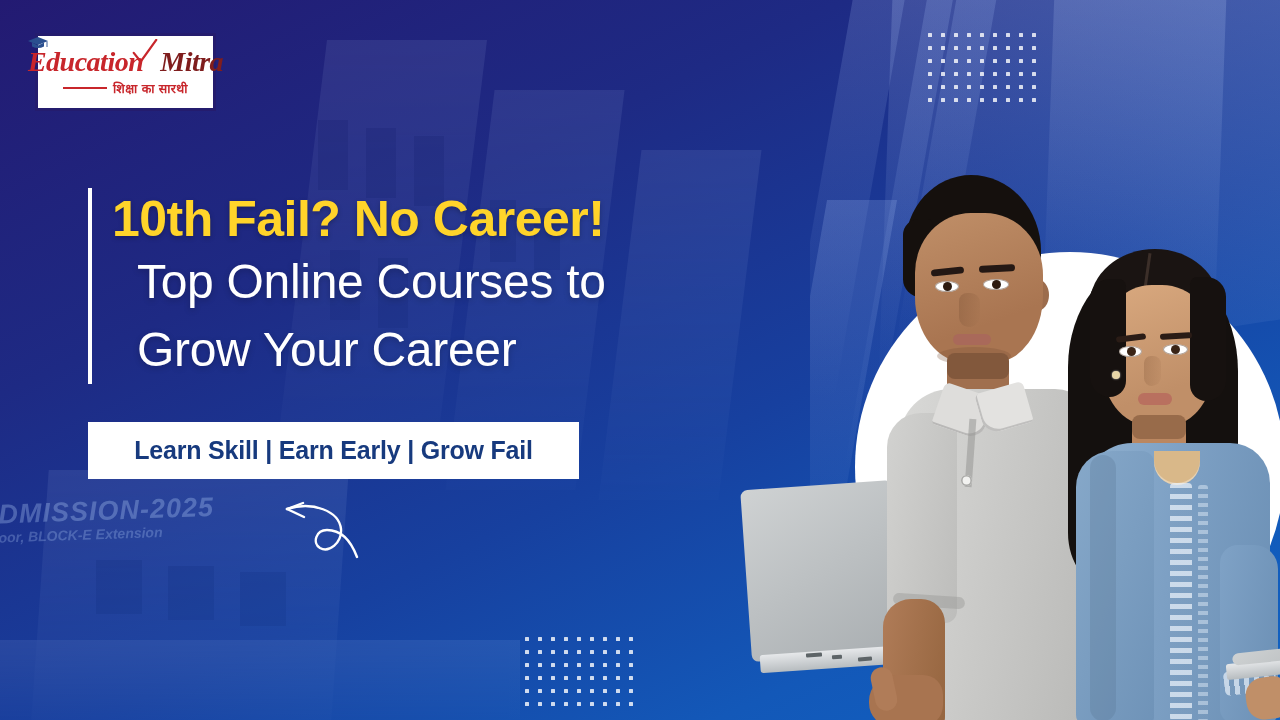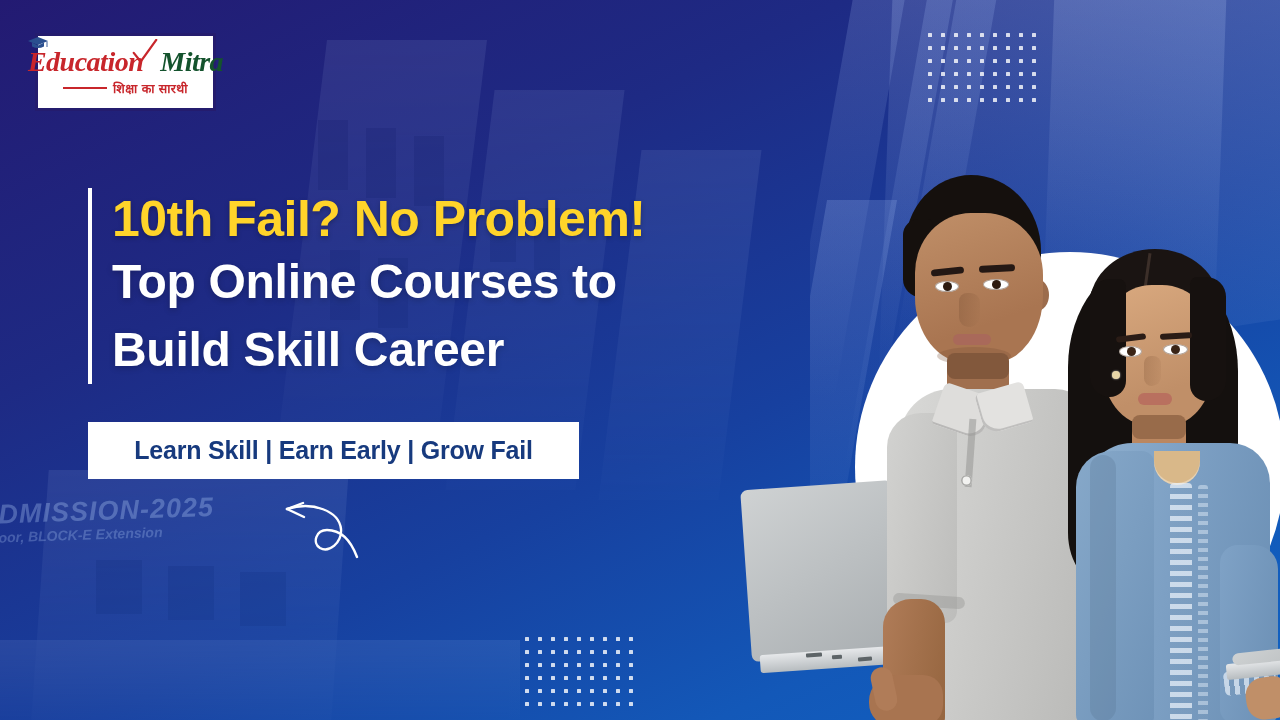--- a/index.html
+++ b/index.html
@@ -99,21 +99,21 @@
     font-family:"Liberation Serif", serif;
     font-size:28px; font-weight:bold;
     font-style:italic;
     color:#c8262b;
     letter-spacing:-.5px;
   }
   .logo-mitra {
     font-family:"Liberation Serif", serif;
     font-size:28px; font-weight:bold;
     font-style:italic;
-    color:#14532d;
+    color:#7f1d1d;
     letter-spacing:-.5px;
     margin-left:17px;
   }
   .logo-cap {
     position:absolute;
     left:-1px; top:-12px;
     width:22px; height:13px;
   }
   .logo-tick {
     position:absolute;
@@ -173,26 +173,27 @@
   .headline-lines { padding-top:2px; }
   .line-1 {
     font-size:50px; font-weight:bold;
     color:#FFD42A;
     line-height:1.16;
     letter-spacing:-.5px;
     white-space:nowrap;
     text-shadow:0 2px 5px rgba(0,0,0,.25);
   }
   .line-2, .line-3 {
-    font-size:48px; font-weight:bold;
+    font-size:48px; font-weight:normal;
     color:#ffffff;
     line-height:1.42;
     letter-spacing:-.3px;
     white-space:nowrap;
     text-shadow:0 2px 6px rgba(0,0,0,.22);
+    margin-left:25px;
   }
 
   
   .skills-badge {
     position:absolute;
     left:88px; top:422px;
     width:491px; height:57px;
     background:#ffffff;
     display:flex; align-items:center; justify-content:center;
     z-index:30;
@@ -790,23 +791,23 @@
         <div class="lid" style="left:6px; top:0px;  width:168px; height:12px; transform:rotate(-6deg);"></div>
       </div>
       <div class="hand"></div>
     </div>
 
   </div>
 
   <div class="headline-wrap">
     <div class="accent-bar"></div>
     <div class="headline-lines">
-      <div class="line-1">10th Fail? No Problem!</div>
+      <div class="line-1">10th Fail? No Career!</div>
       <div class="line-2">Top Online Courses to</div>
-      <div class="line-3">Build Skill Career</div>
+      <div class="line-3">Grow Your Career</div>
     </div>
   </div>
 
   <div class="skills-badge">
     <span class="skills-text">Learn Skill | Earn Early | Grow Fail</span>
   </div>
 
   <svg class="curly-arrow" viewBox="0 0 92 66">
     <path d="M8 12 C34 4, 60 14, 62 32 C63 46, 50 56, 41 51 C33 46, 37 33, 48 33 C62 33, 72 44, 78 60" fill="none" stroke="#ffffff" stroke-width="2.4" stroke-linecap="round"></path>
     <path d="M8 12 L24 6" fill="none" stroke="#ffffff" stroke-width="2.4" stroke-linecap="round"></path>

